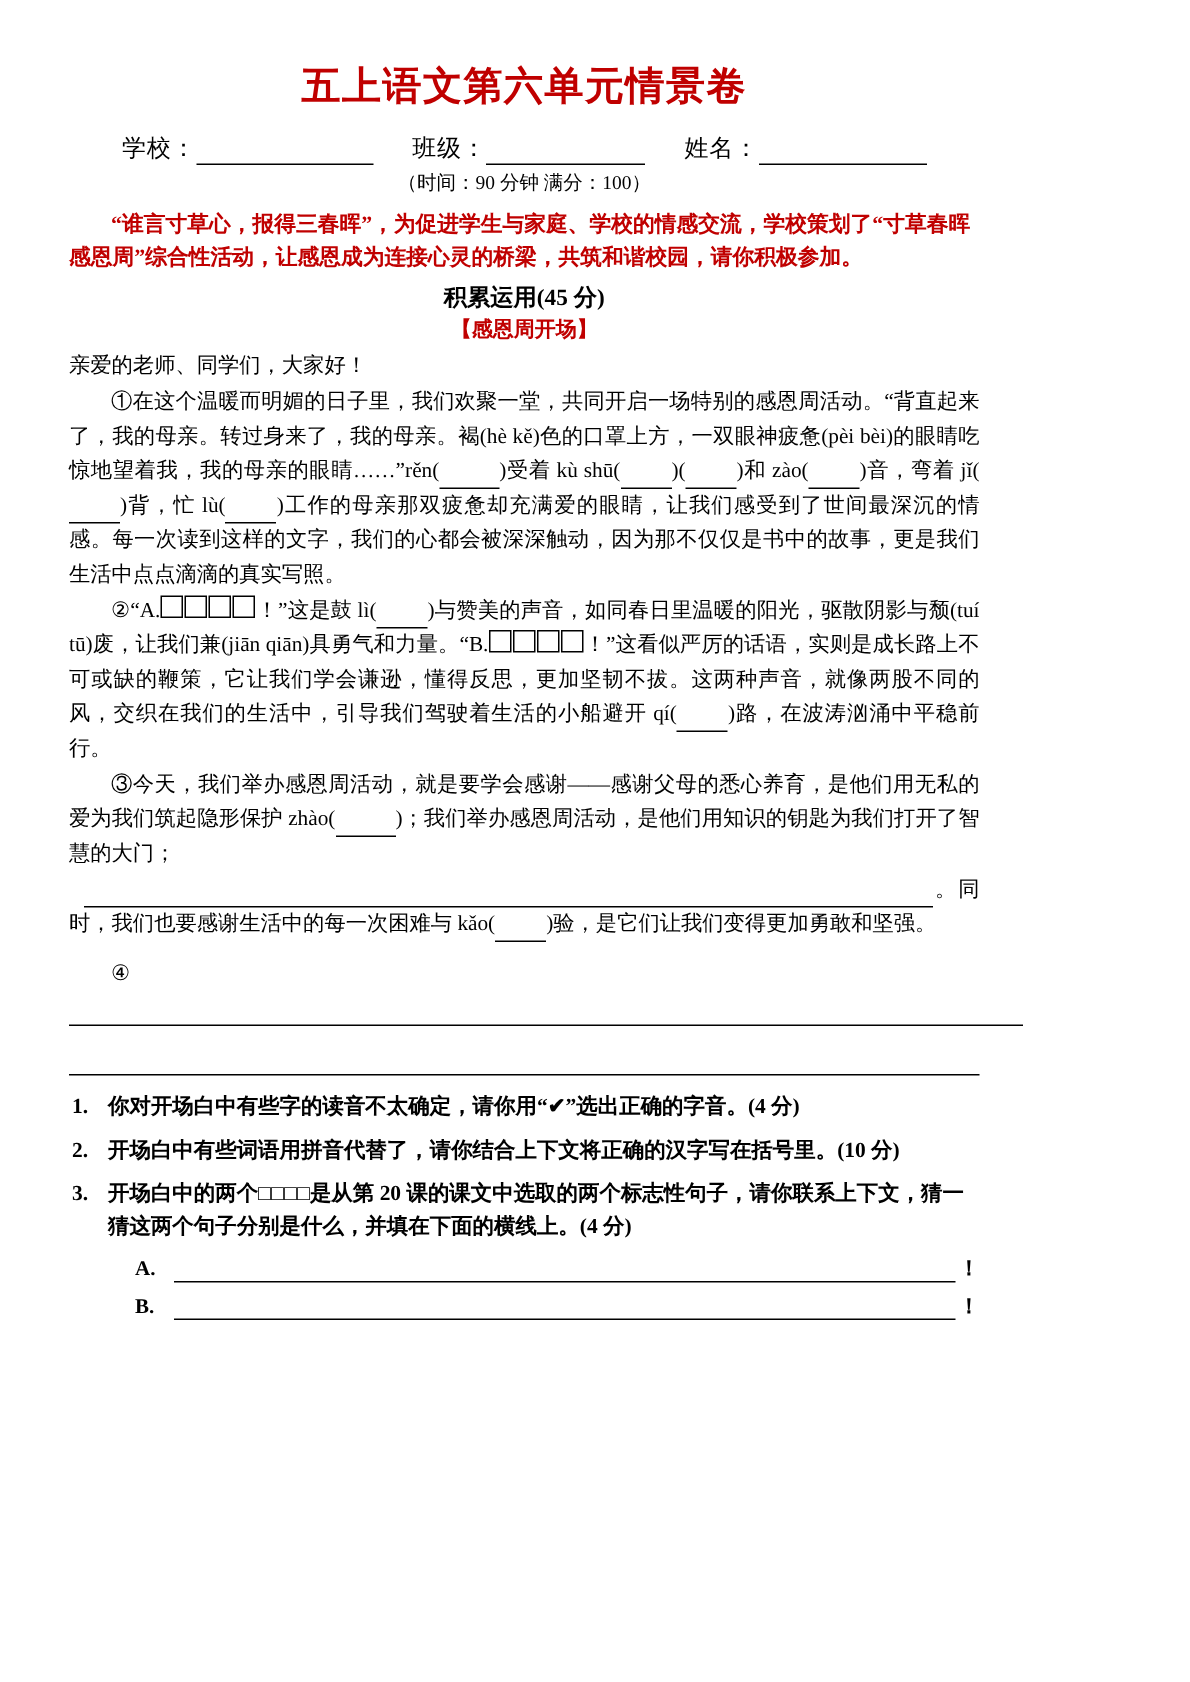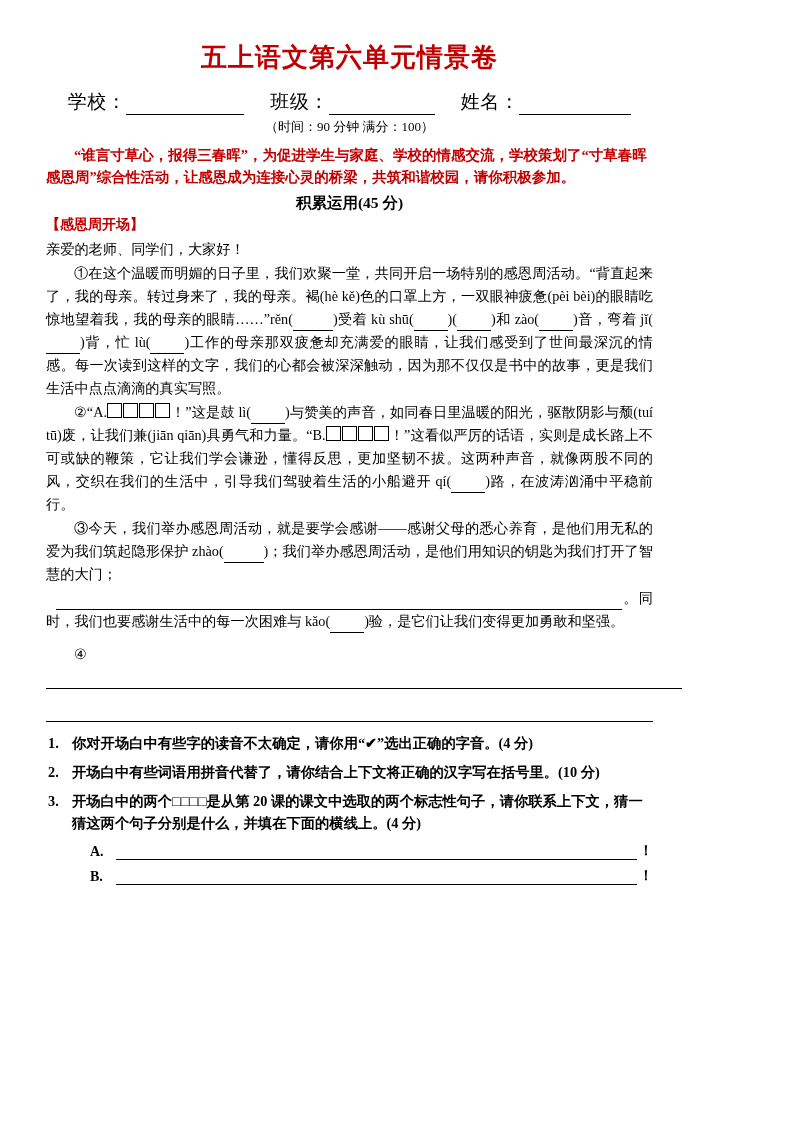--- a/index.html
+++ b/index.html
@@ -25,21 +25,21 @@
   .title {
     text-align: center;
     color: #c00000;
     font-size: 26px;
     font-weight: bold;
     letter-spacing: 1px;
     margin: 6px 0 14px 0;
     font-family: "Liberation Serif", "DejaVu Serif", serif;
   }
   .idline {
-    font-size: 19px;
+    font-size: 16px;
     text-align: center;
     margin: 0 0 3px 0;
     letter-spacing: 0.5px;
   }
   .blank-ul {
     display: inline-block;
     border-bottom: 1px solid #000;
     vertical-align: bottom;
   }
   .b120 { width: 118px; }
@@ -59,21 +59,21 @@
     text-indent: 28px;
     margin: 0 0 4px 0;
   }
   .section-head {
     text-align: center;
     font-size: 15.5px;
     font-weight: bold;
     margin: 4px 0 2px 0;
   }
   .bracket-head {
-    text-align: left;
+    text-align: center;
     color: #c00000;
     font-weight: bold;
     font-size: 14px;
     margin: 1px 0 4px 0;
   }
   .q-blue {
     color: #0033cc;
     font-weight: bold;
     font-size: 14.5px;
     line-height: 1.6;

